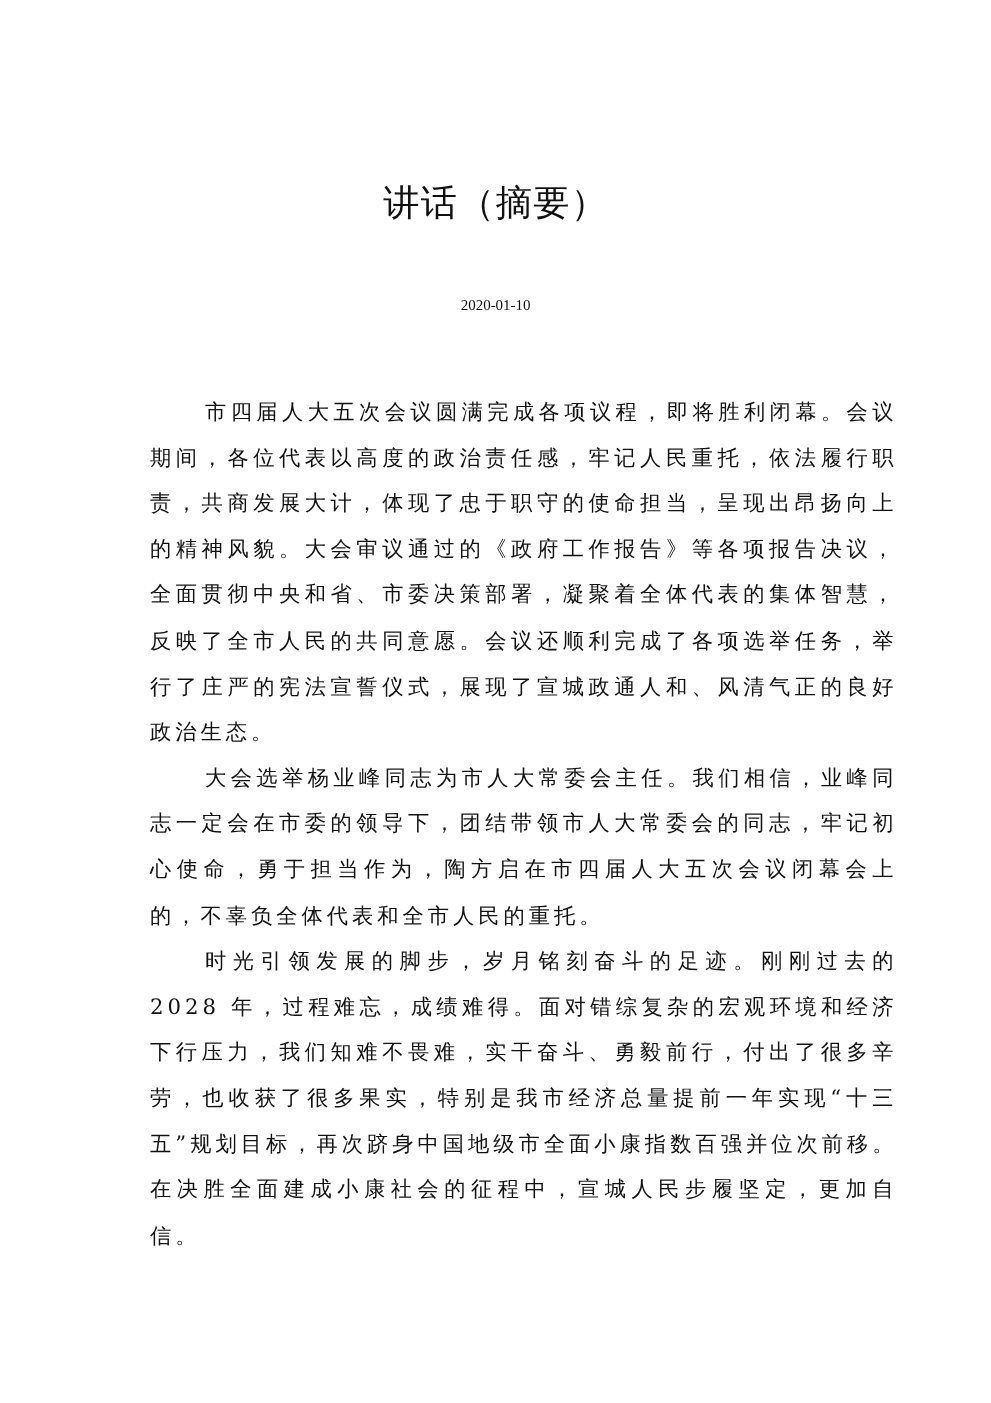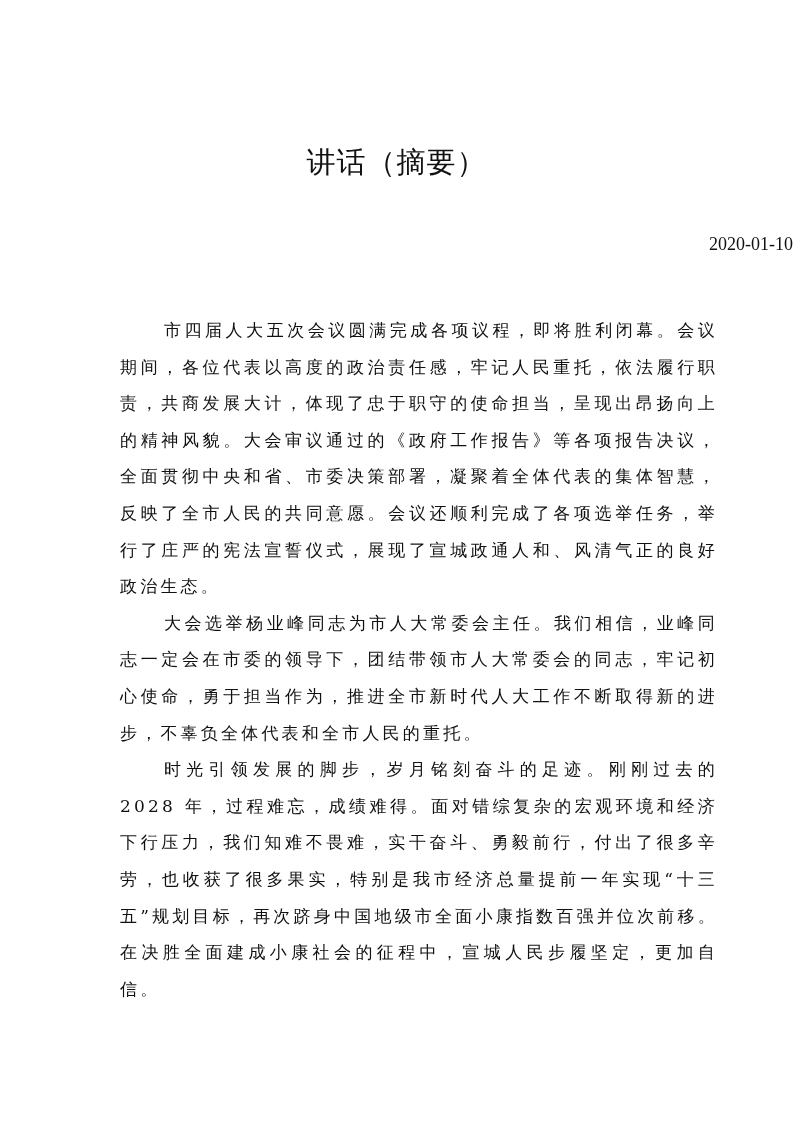--- a/index.html
+++ b/index.html
@@ -1,31 +1,31 @@
 <!DOCTYPE html>
 <html><head>
 <meta charset="utf-8">
 <style>
   html, body { margin: 0; padding: 0; background: #ffffff; }
   body { width: 793px; height: 1122px; position: relative; overflow: hidden; color: #111111; font-family: "DejaVu Serif", "Liberation Serif", serif; }
   .page { position: absolute; left: 0; top: 0; width: 793px; height: 1122px; }
   .title { position: absolute; left: 0; width: 793px; text-align: center; font-size: 29px; line-height: 44px; letter-spacing: 1px; font-weight: normal; margin: 0; }
   .title .l1 { display: block; }
   .title .l2 { display: block; }
-  .date { position: absolute; left: 0; top: 232px; width: 793px; text-align: right; font-family: "Liberation Serif", serif; font-size: 18px; line-height: 24px; }
+  .date { position: absolute; left: 0; top: 232px; width: 793px; text-align: center; font-family: "Liberation Serif", serif; font-size: 12px; line-height: 24px; }
   .body { position: absolute; left: 120px; top: 312px; width: 598px; font-size: 17px; line-height: 36.6px; letter-spacing: 3.2px; text-align: justify; }
   .body p { margin: 0; text-indent: 44px; }
 </style>
 </head>
 <body>
 
 <div class="page">
   <h1 class="title" style="top:140px;">
     <span class="l2">讲话（摘要）</span>
   </h1>
   <div class="date">2020-01-10</div>
 
   <div class="body">
     <p>市四届人大五次会议圆满完成各项议程，即将胜利闭幕。会议期间，各位代表以高度的政治责任感，牢记人民重托，依法履行职责，共商发展大计，体现了忠于职守的使命担当，呈现出昂扬向上的精神风貌。大会审议通过的《政府工作报告》等各项报告决议，全面贯彻中央和省、市委决策部署，凝聚着全体代表的集体智慧，反映了全市人民的共同意愿。会议还顺利完成了各项选举任务，举行了庄严的宪法宣誓仪式，展现了宣城政通人和、风清气正的良好政治生态。</p>
-    <p>大会选举杨业峰同志为市人大常委会主任。我们相信，业峰同志一定会在市委的领导下，团结带领市人大常委会的同志，牢记初心使命，勇于担当作为，推进全市新时代人大工作不断取得新的进步，不辜负全体代表和全市人民的重托。</p>
+    <p>大会选举杨业峰同志为市人大常委会主任。我们相信，业峰同志一定会在市委的领导下，团结带领市人大常委会的同志，牢记初心使命，勇于担当作为，陶方启在市四届人大五次会议闭幕会上的，不辜负全体代表和全市人民的重托。</p>
     <p>时光引领发展的脚步，岁月铭刻奋斗的足迹。刚刚过去的 2028 年，过程难忘，成绩难得。面对错综复杂的宏观环境和经济下行压力，我们知难不畏难，实干奋斗、勇毅前行，付出了很多辛劳，也收获了很多果实，特别是我市经济总量提前一年实现“十三五”规划目标，再次跻身中国地级市全面小康指数百强并位次前移。在决胜全面建成小康社会的征程中，宣城人民步履坚定，更加自信。</p>
   </div>
 </div>
 
 </body></html>

